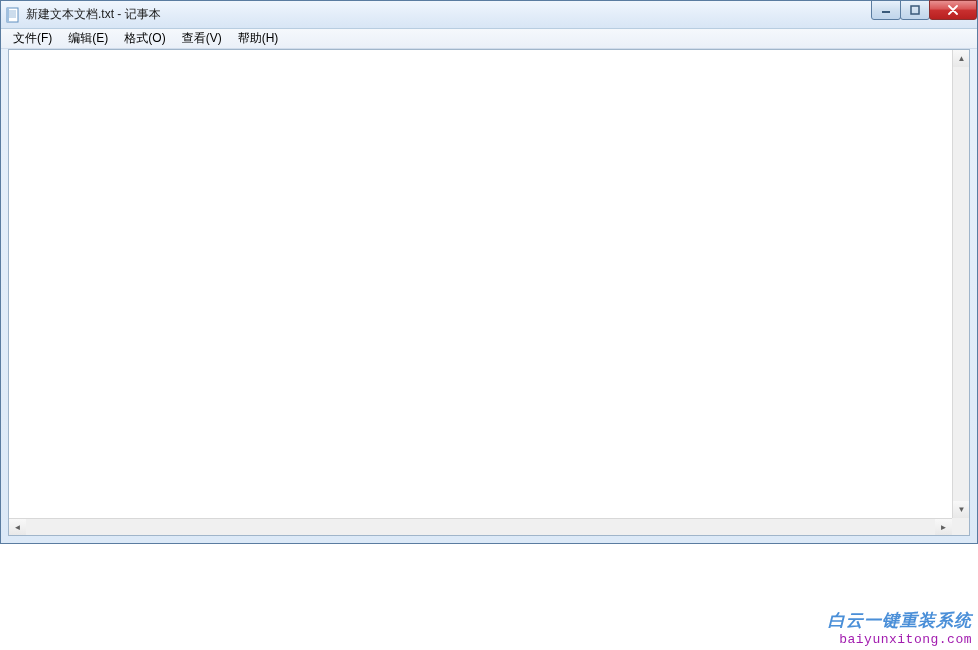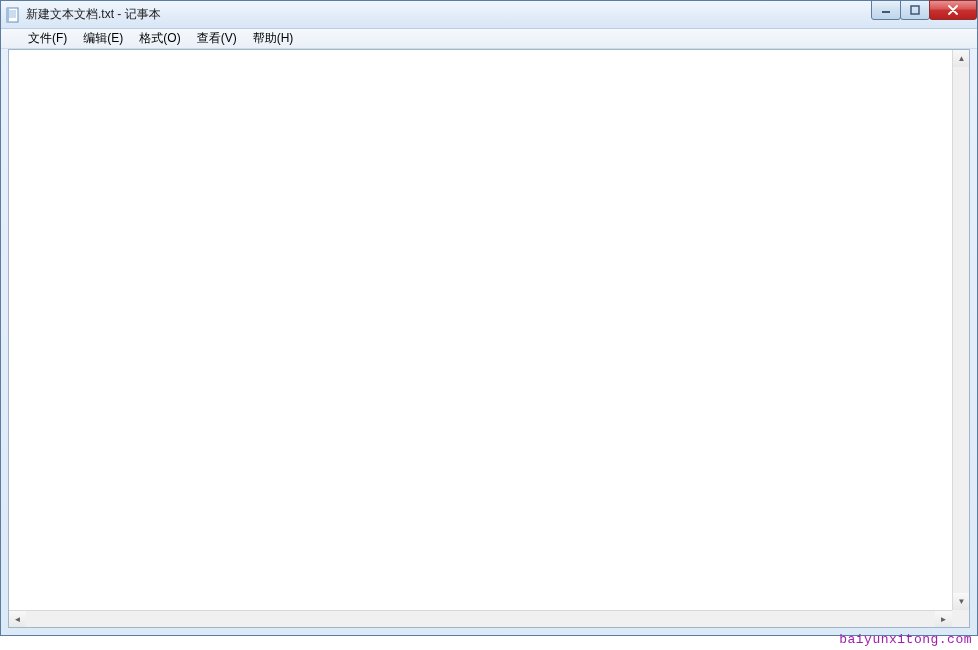--- a/index.html
+++ b/index.html
@@ -11,21 +11,21 @@
       font-family: "Microsoft YaHei", "SimSun", Tahoma, sans-serif;
       font-size: 12px;
       background: #ffffff;
       width: 978px;
       height: 650px;
       overflow: hidden;
       position: relative;
     }
     .window {
       width: 978px;
-      height: 636px;
+      height: 544px;
       border: 1px solid #5a7ca0;
       background: linear-gradient(to bottom, #e8f1fb 0%, #dce9f7 100%);
       display: flex;
       flex-direction: column;
       position: relative;
     }
     .titlebar {
       height: 28px;
       background: linear-gradient(to bottom, #f0f6fd 0%, #e3edf9 50%, #d8e6f5 100%);
       display: flex;
@@ -80,21 +80,21 @@
     }
     .win-btn svg {
       width: 12px;
       height: 10px;
     }
     .menubar {
       height: 20px;
       background: linear-gradient(to bottom, #f5f8fc 0%, #eaf0f8 100%);
       display: flex;
       align-items: center;
-      padding: 0 19px;
+      padding: 0 4px;
       border-bottom: 1px solid #d0dceb;
     }
     .menu-item {
       padding: 2px 8px;
       color: #000;
       font-size: 12px;
       cursor: pointer;
     }
     .content-area {
       flex: 1;
@@ -258,14 +258,15 @@
         <div class="hscroll-arrow hscroll-arrow-right">
           <span class="arrow-glyph">►</span>
         </div>
       </div>
       <div class="scroll-corner"></div>
     </div>
   </div>
 </div>
 
 <div class="watermark">
+  <div class="watermark-top">白云一键重装系统</div>
   <div class="watermark-bottom">baiyunxitong.com</div>
 </div>
 
 </body></html>

